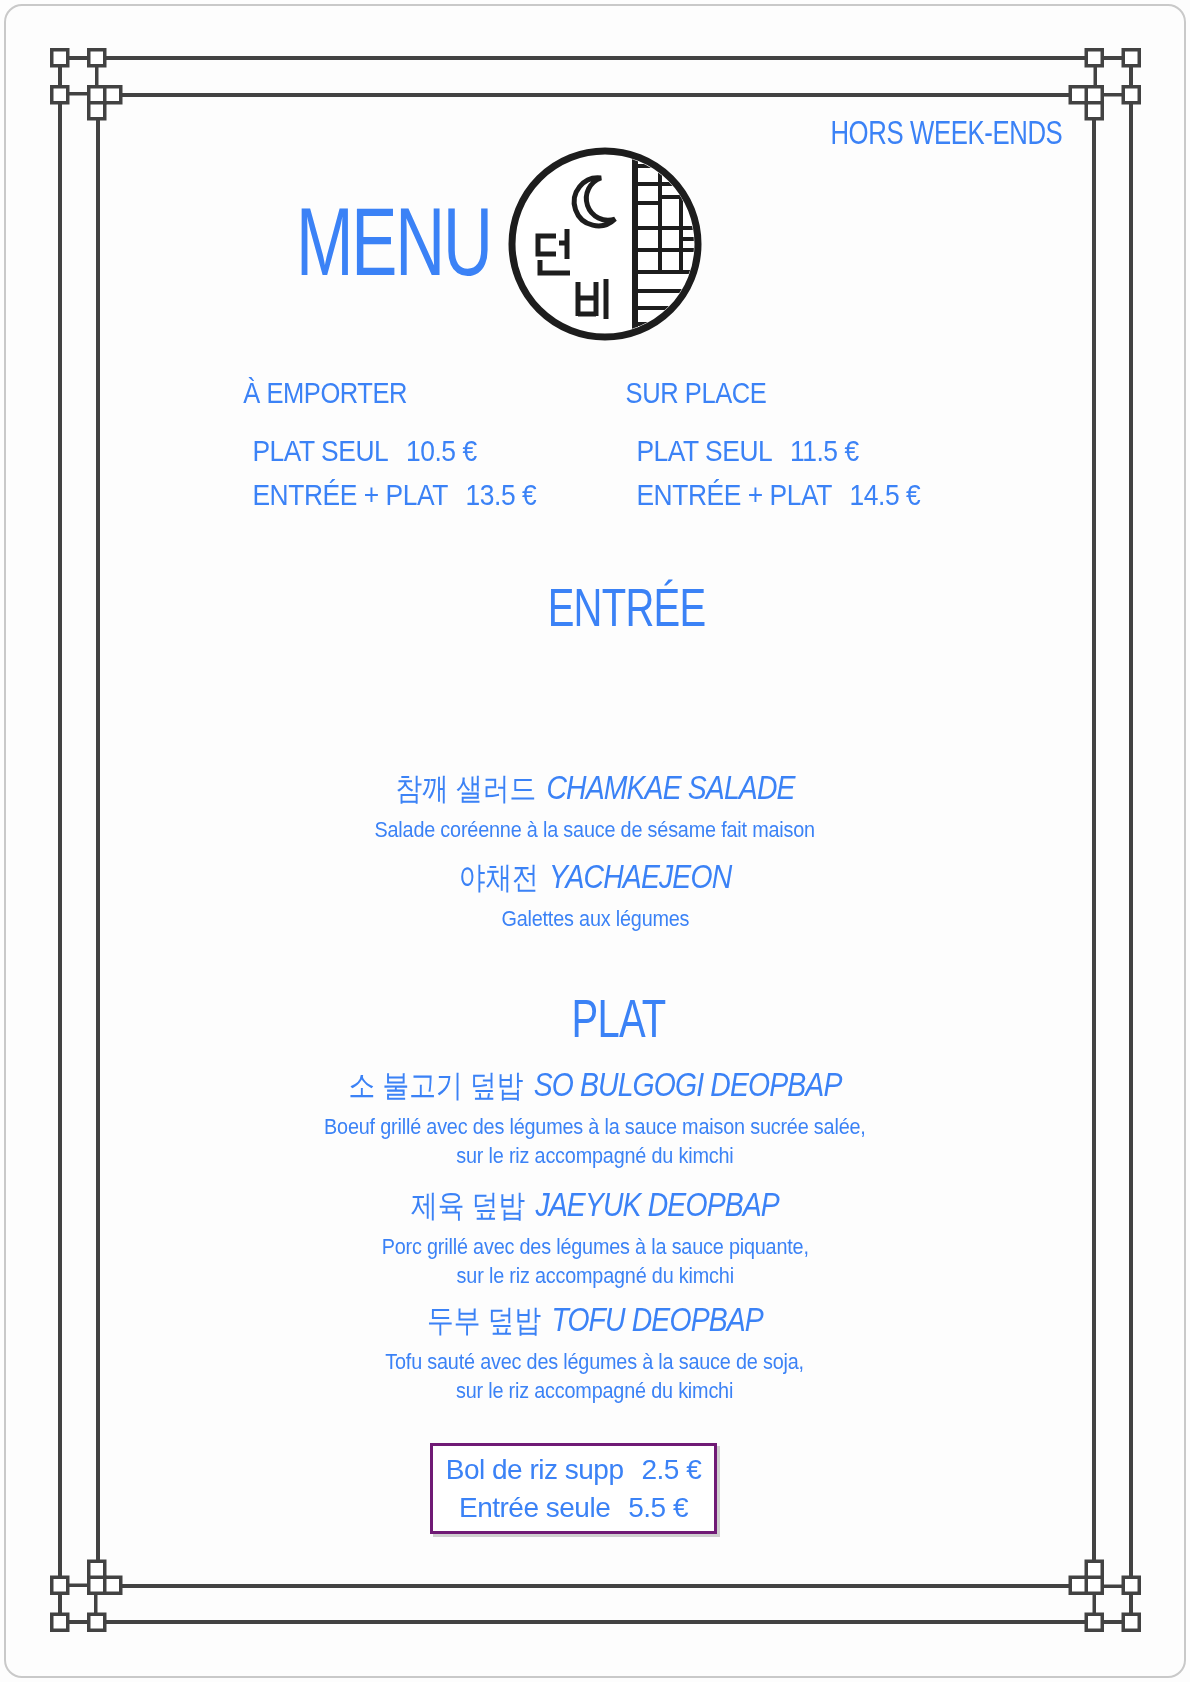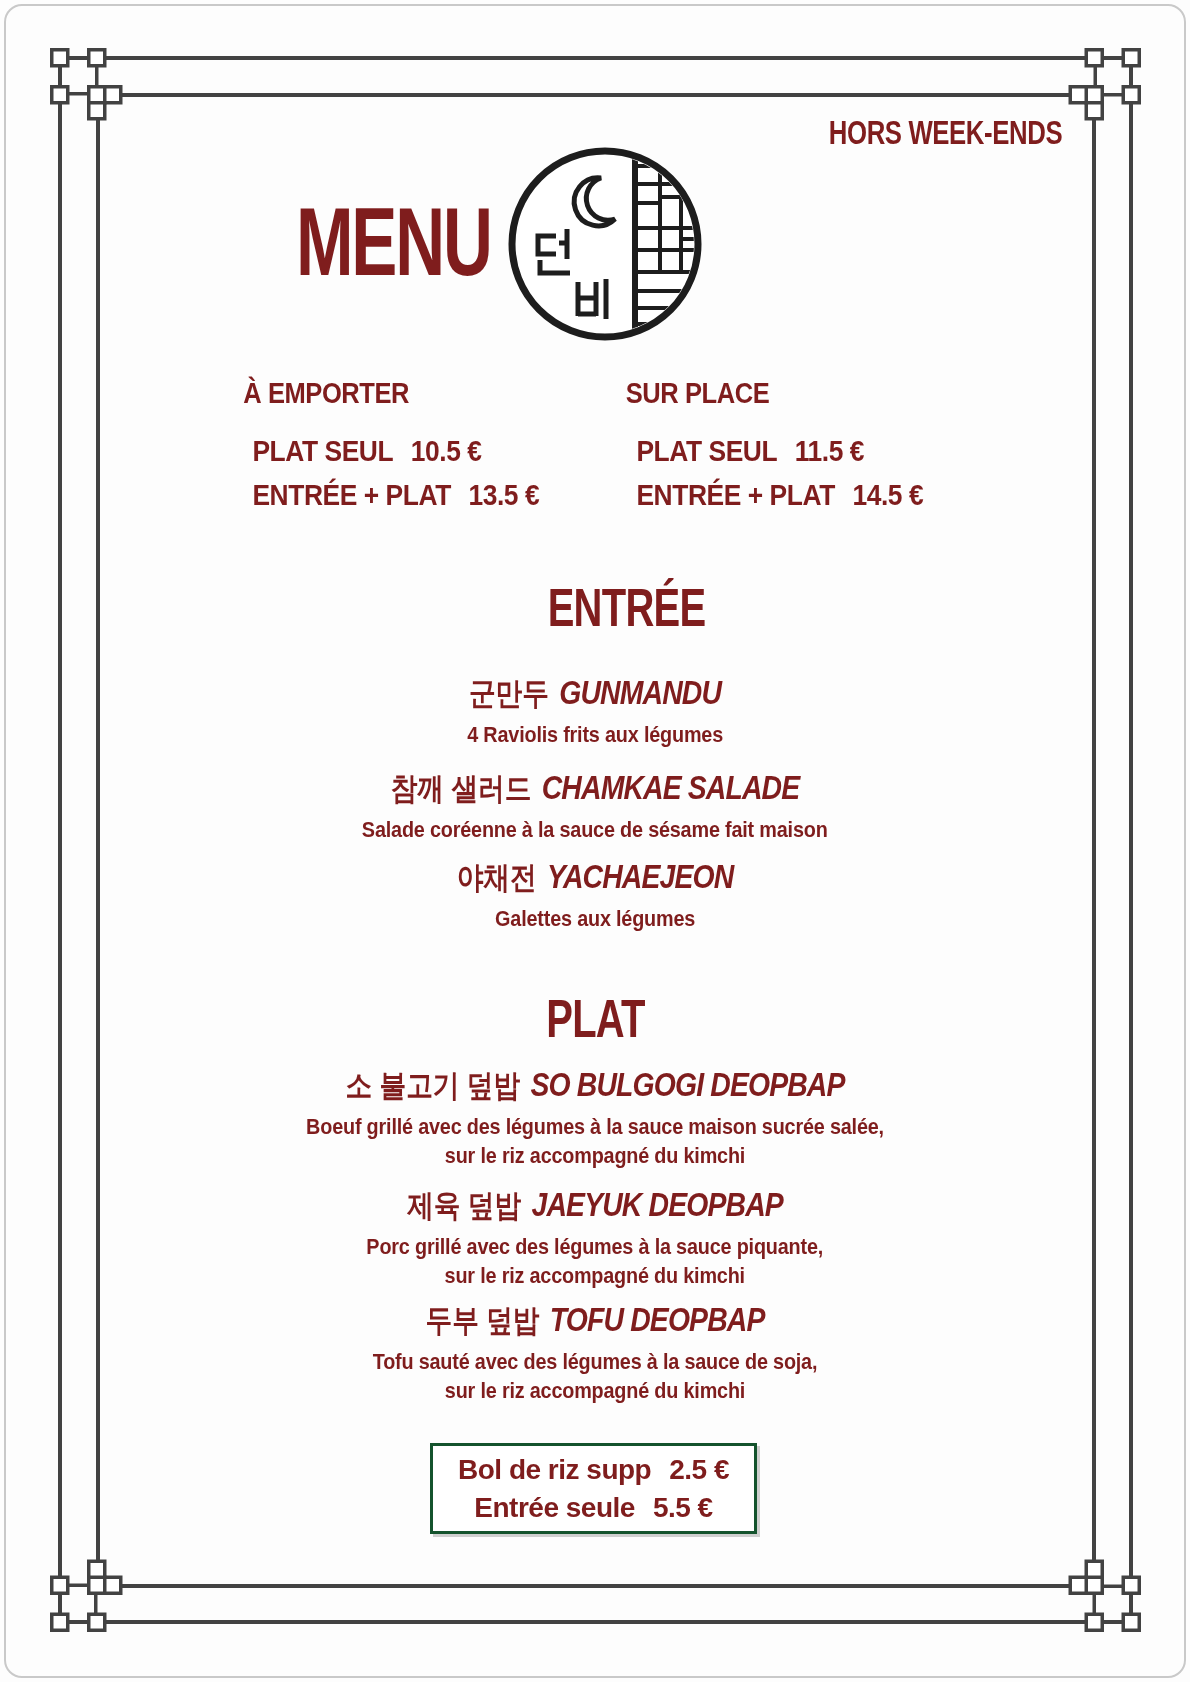--- a/index.html
+++ b/index.html
@@ -1,20 +1,20 @@
 <!DOCTYPE html>
 <html><head>
 <meta charset="utf-8">
 <style>
   html,body{margin:0;padding:0;background:#ffffff;}
   .page{
     position:relative;width:1190px;height:1682px;overflow:hidden;
-    background:#fdfdfd;color:#7f1d1d;
+    background:#fdfdfd;color:#3b82f6;
     font-family:"Liberation Sans","DejaVu Sans",sans-serif;
-    font-weight:bold;
+    font-weight:normal;
   }
   .photo-edge{position:absolute;left:4px;top:4px;right:4px;bottom:4px;
     border:2px solid #c9c9c9;border-radius:18px;pointer-events:none;}
   
   .frame-outer{position:absolute;left:58px;top:56px;width:1075px;height:1568px;
     border:4px solid #424242;box-sizing:border-box;}
   .frame-inner{position:absolute;left:96px;top:93px;width:1000px;height:1495px;
     border:4px solid #424242;box-sizing:border-box;}
   .corner{position:absolute;width:80px;height:80px;}
   .c-tl{left:50px;top:48px;}
@@ -37,31 +37,31 @@
   .pricing-head{font-size:29px;line-height:34px;margin-bottom:26px;display:inline-block;
     transform:scaleX(0.88);letter-spacing:-0.5px;white-space:nowrap;}
   .price-row{font-size:30px;line-height:30px;margin-bottom:14px;white-space:nowrap;
     display:block;transform:scaleX(0.88);transform-origin:center;letter-spacing:-0.5px;}
   .price-row .gap{display:inline-block;width:20px;}
   
   .centerband{position:absolute;left:100px;width:990px;text-align:center;}
   .section-heading{font-size:54px;line-height:54px;}
   .section-heading span{display:inline-block;transform:scaleX(0.74);letter-spacing:-1px;white-space:nowrap;}
   .h-entree{top:580px;padding-left:32px;}
-  .h-plat{top:991px;}
+  .h-plat{top:991px;padding-left:24px;}
   .i1{top:674px;} .i2{top:769px;} .i3{top:858px;}
   .i4{top:1066px;} .i5{top:1186px;} .i6{top:1301px;}
   .item-title{line-height:38px;white-space:nowrap;transform:scaleX(0.86);transform-origin:center;}
   .item-title .k{font-size:31px;}
   .item-title .n{font-size:33px;font-style:italic;letter-spacing:-1px;margin-left:12px;}
   .item-desc{margin-top:2px;font-size:22px;line-height:29px;letter-spacing:-0.2px;
     white-space:pre-line;display:inline-block;transform:scaleX(0.9);transform-origin:center;}
   
-  .extras-box{position:absolute;left:430px;top:1443px;width:327px;height:91px;
-    border:3px solid #14532d;box-sizing:border-box;background:#fff;
+  .extras-box{position:absolute;left:430px;top:1443px;width:287px;height:91px;
+    border:3px solid #701a75;box-sizing:border-box;background:#fff;
     box-shadow:3px 3px 0 rgba(0,0,0,0.18);
     display:flex;flex-direction:column;justify-content:center;align-items:center;gap:8px;}
   .extras-row{font-size:28px;line-height:30px;white-space:nowrap;letter-spacing:-0.5px;}
   .extras-row .gap{display:inline-block;width:18px;}
 </style>
 </head>
 <body>
 
 <div class="page">
   <div class="photo-edge"></div>
@@ -194,26 +194,20 @@
   <div class="pricing-col col-dinein">
     <span class="pricing-head">SUR PLACE</span><br>
     <span class="price-row"><span>PLAT SEUL</span><span class="gap"></span><span>11.5 €</span></span>
     <span class="price-row"><span>ENTRÉE + PLAT</span><span class="gap"></span><span>14.5 €</span></span>
   </div>
 
   <div class="centerband section-heading h-entree">
     <span>ENTRÉE</span>
   </div>
 
-  <div class="centerband i1">
-    <div class="item-title">
-      <span class="k">군만두</span><span class="n">GUNMANDU</span>
-    </div>
-    <div class="item-desc">4 Raviolis frits aux légumes</div>
-  </div>
 
   <div class="centerband i2">
     <div class="item-title">
       <span class="k">참깨 샐러드</span><span class="n">CHAMKAE SALADE</span>
     </div>
     <div class="item-desc">Salade coréenne à la sauce de sésame fait maison</div>
   </div>
 
   <div class="centerband i3">
     <div class="item-title">

